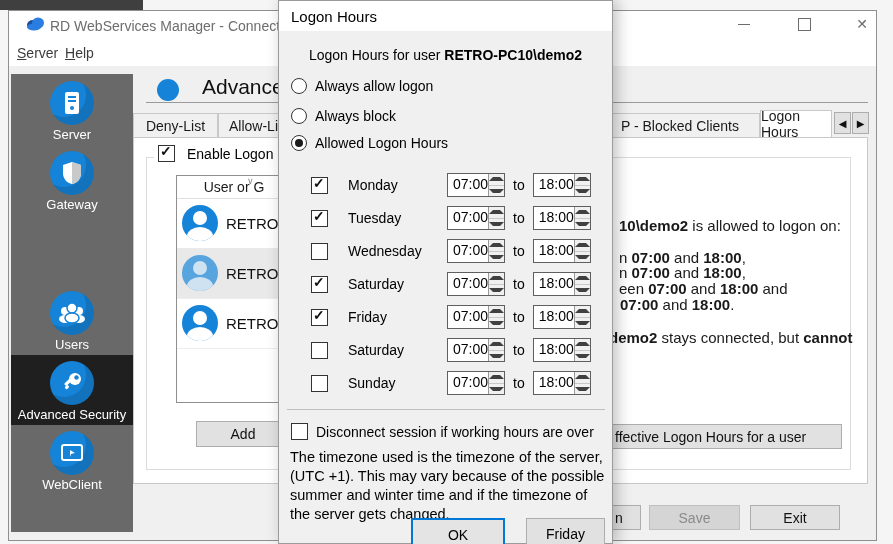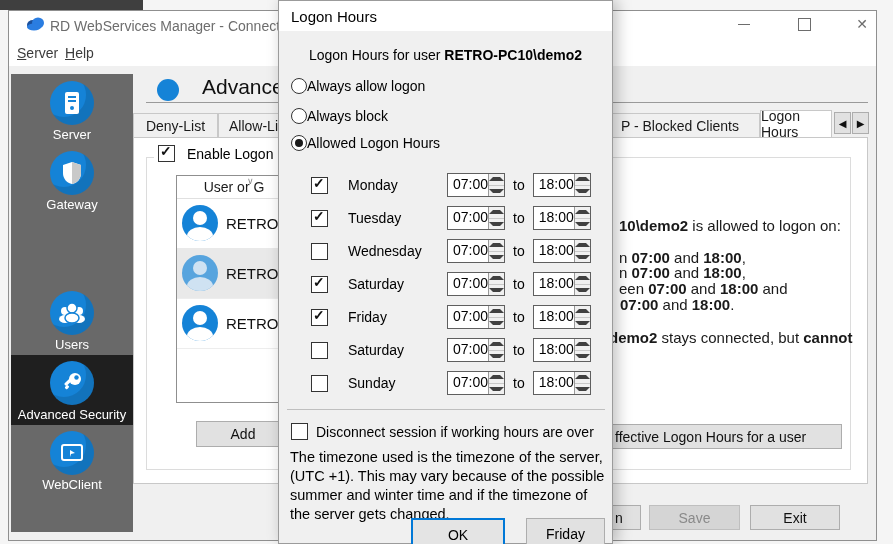--- a/index.html
+++ b/index.html
@@ -58,21 +58,21 @@
   .info-line{z-index:6;font-size:15px;color:#1a1a1a;white-space:nowrap;}
   .info-line b{font-weight:700;}
   
   .dialog{left:278px;top:0;width:335px;height:544px;background:#f0f0f0;border:1px solid #9b9b9b;z-index:50;box-shadow:4px 0 14px rgba(0,0,0,0.25);}
   .dlg-titlebar{position:absolute;left:0;top:0;width:100%;height:30px;background:#ffffff;}
   .dlg-title{position:absolute;left:12px;top:7px;font-size:15px;color:#000;}
   .dlg-sub{position:absolute;left:0;top:46px;width:100%;text-align:center;font-size:14px;color:#000;}
   .radio-row{position:absolute;left:12px;display:flex;align-items:center;}
   .radio{width:14px;height:14px;border:1px solid #333;border-radius:50%;background:#fff;position:relative;flex:none;}
   .radio.checked::after{content:"";position:absolute;left:3px;top:3px;width:8px;height:8px;border-radius:50%;background:#1a1a1a;}
-  .radio-row span{font-size:14px;color:#000;white-space:nowrap;}
+  .radio-row span{margin-left:8px;font-size:14px;color:#000;white-space:nowrap;}
   .day-row{position:absolute;left:32px;height:24px;display:flex;align-items:center;}
   .day-row .cb{flex:none;}
   .day-label{margin-left:20px;width:99px;font-size:14px;color:#000;white-space:nowrap;}
   .timebox{width:56px;height:22px;background:#fff;border:1px solid #5f5f5f;display:flex;flex:none;}
   .timeval{flex:1;font-size:14px;color:#000;padding:2px 0 0 5px;}
   .spin{width:15px;border-left:1px solid #999;display:flex;flex-direction:column;background:#f0f0f0;}
   .spin div{flex:1;display:flex;align-items:center;justify-content:center;}
   .spin .up{border-bottom:1px solid #c8c8c8;}
   .tri-up{width:0;height:0;border-left:4px solid transparent;border-right:4px solid transparent;border-bottom:4px solid #404040;}
   .tri-dn{width:0;height:0;border-left:4px solid transparent;border-right:4px solid transparent;border-top:4px solid #404040;}

